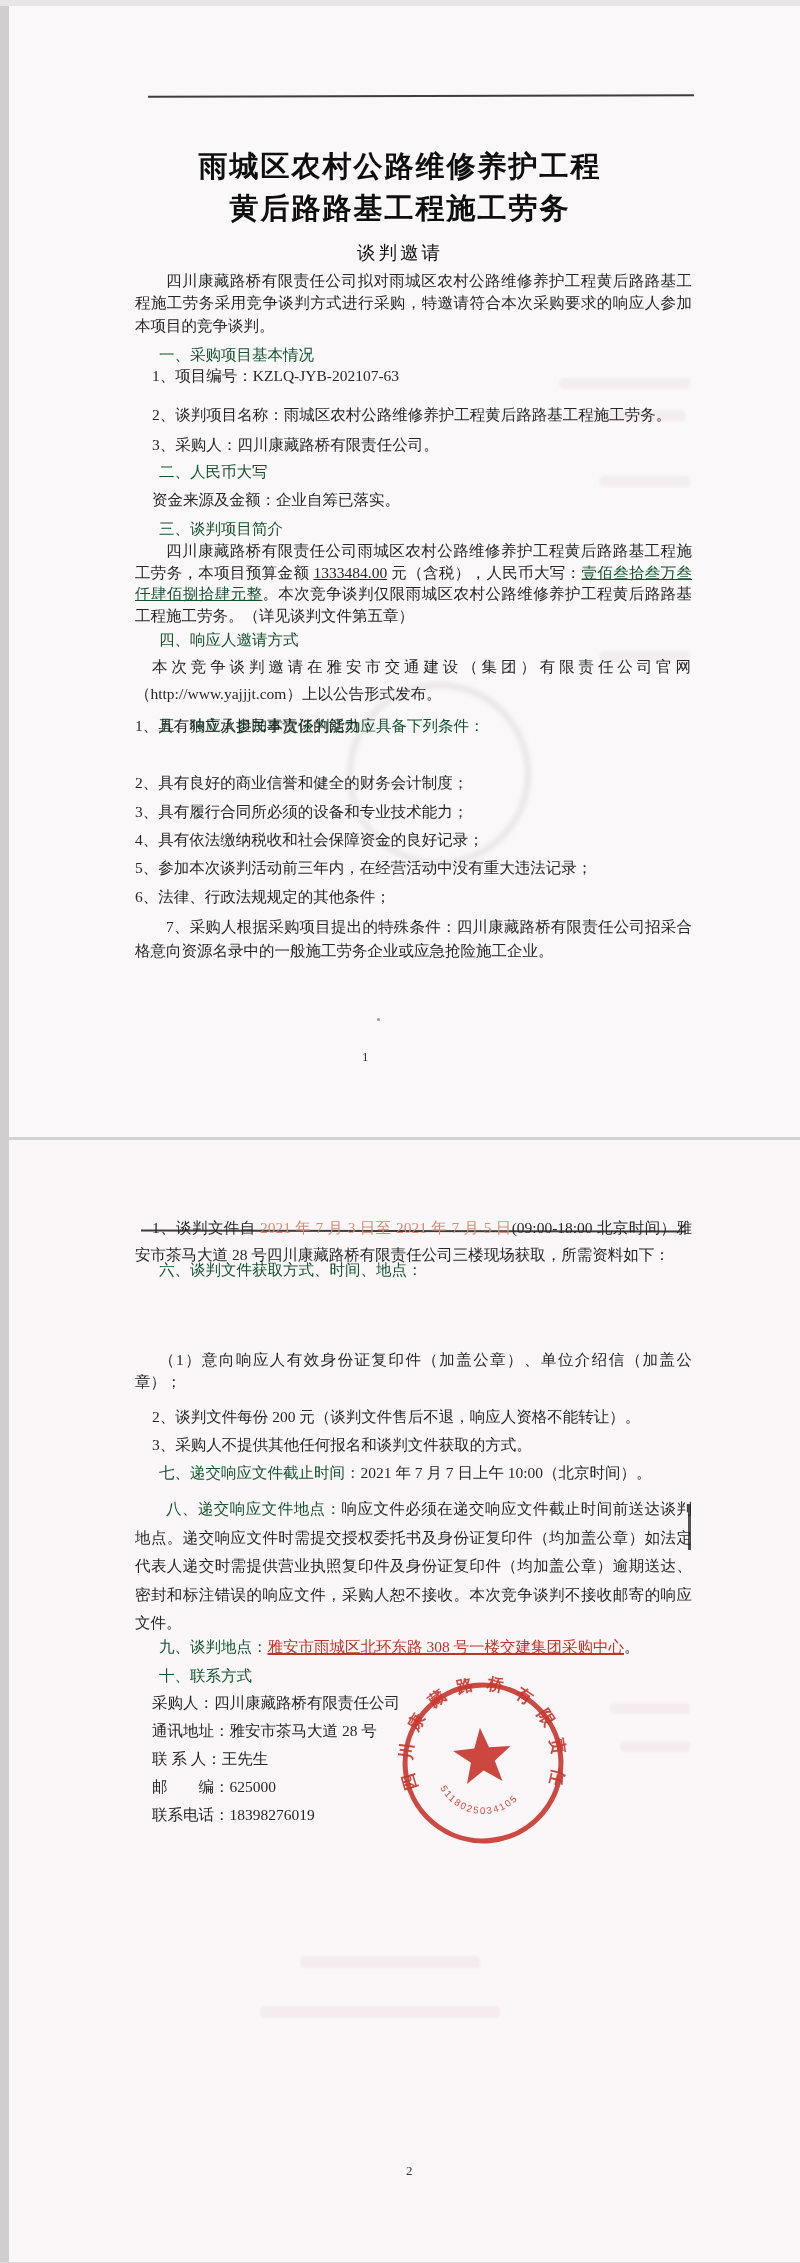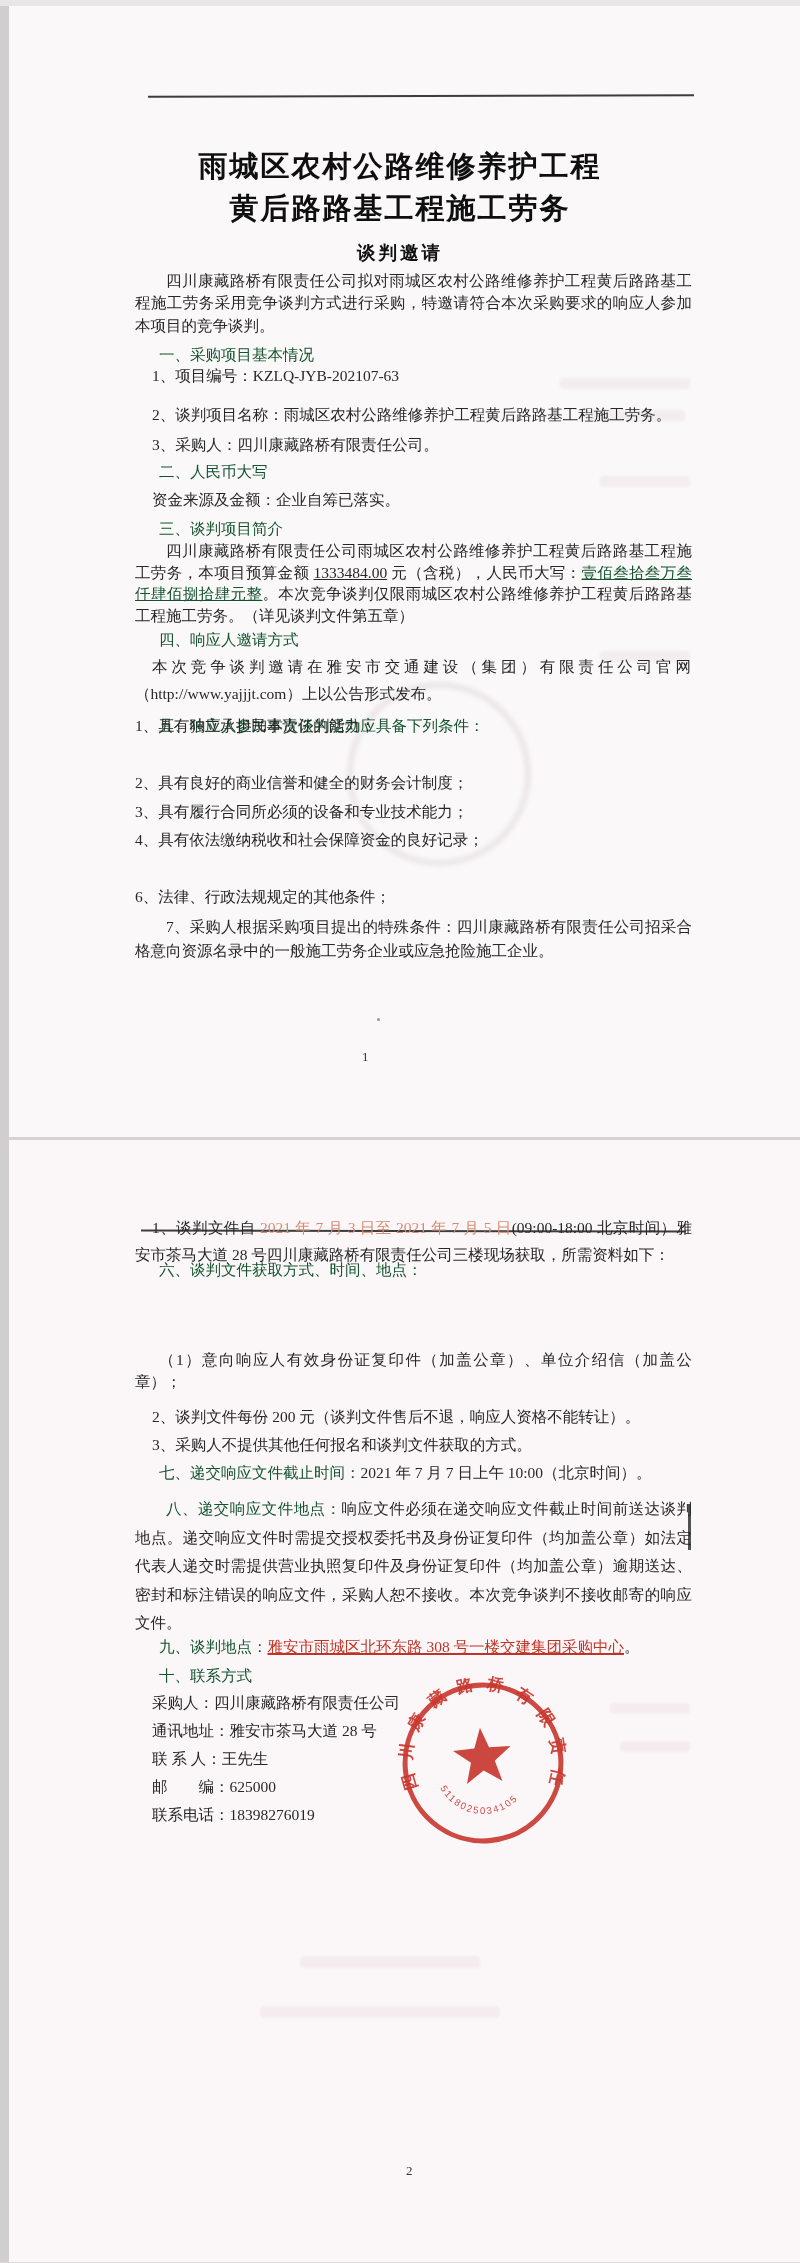--- a/index.html
+++ b/index.html
@@ -14,21 +14,21 @@
   .indh{text-indent:24px;}
   .u{text-decoration:underline;}
   .lh21{line-height:21.6px;}
   .lh23{line-height:23.7px;}
   .lh27{line-height:27px;}
   .lh28{line-height:28.6px;}
   .spread{text-align:justify;text-align-last:justify;letter-spacing:1px;}
   .rule{position:absolute;height:2px;background:#3d3d3d;}
   .title{position:absolute;left:0;width:800px;text-align:center;font-family:"Liberation Sans",sans-serif;
          font-weight:bold;font-size:29px;color:#0f0f0f;letter-spacing:2px;line-height:1;}
-  .subtitle{position:absolute;left:0;width:800px;text-align:center;font-weight:bold;
+  .subtitle{position:absolute;left:0;width:800px;text-align:center;font-weight:normal;
             font-size:18.5px;color:#111;letter-spacing:3px;line-height:1;}
   .pagenum{position:absolute;font-size:13px;color:#333;}
   .red-dates{color:#d98a70;}
   .red-addr{color:#c03425;text-decoration:underline;text-decoration-color:#c03425;text-decoration-thickness:1.5px;}
   .ghost{position:absolute;background:rgba(214,188,196,0.18);border-radius:4px;filter:blur(1px);}
   .ghost-circle{position:absolute;border:6px solid rgba(158,126,138,0.14);border-radius:50%;filter:blur(2px);}
   .edge-tick{position:absolute;background:#222;opacity:.78;}
   .dot{position:absolute;width:3px;height:3px;background:#555;border-radius:50%;opacity:.6;}
   .seal{position:absolute;mix-blend-mode:multiply;opacity:.92;transform:rotate(-5deg);}
   .contact{white-space:pre;}
@@ -72,20 +72,21 @@
 
   <div class="t b indh" style="top:623px;">四、响应人邀请方式</div>
   <div class="t spread ind1" style="top:650px;">本次竞争谈判邀请在雅安市交通建设（集团）有限责任公司官网</div>
   <div class="t" style="top:677px;">（http://www.yajjjt.com）上以公告形式发布。</div>
 
   <div class="t b indh" style="top:709px;">五、响应人参加本次谈判活动应具备下列条件：</div>
   <div class="t" style="top:709px;">1、具有独立承担民事责任的能力；</div>
   <div class="t" style="top:766px;">2、具有良好的商业信誉和健全的财务会计制度；</div>
   <div class="t" style="top:795px;">3、具有履行合同所必须的设备和专业技术能力；</div>
   <div class="t" style="top:823px;">4、具有依法缴纳税收和社会保障资金的良好记录；</div>
+  <div class="t" style="top:851px;">5、参加本次谈判活动前三年内，在经营活动中没有重大违法记录；</div>
   <div class="t" style="top:880px;">6、法律、行政法规规定的其他条件；</div>
   <div class="t ind lh23" style="top:909px;">7、采购人根据采购项目提出的特殊条件：四川康藏路桥有限责任公司招采合格意向资源名录中的一般施工劳务企业或应急抢险施工企业。</div>
 
   <div class="pagenum" style="left:362px;top:1043px;">1</div>
 
   <div class="rule" style="left:141px;top:1224px;width:545px;transform:rotate(0.1deg);"></div>
   <div class="edge-tick" style="left:688px;top:1498px;width:3px;height:46px;"></div>
   <div class="ghost" style="left:610px;top:1697px;width:80px;height:11px;"></div>
   <div class="ghost" style="left:620px;top:1735px;width:70px;height:11px;"></div>
   <div class="ghost" style="left:300px;top:1950px;width:180px;height:12px;"></div>

